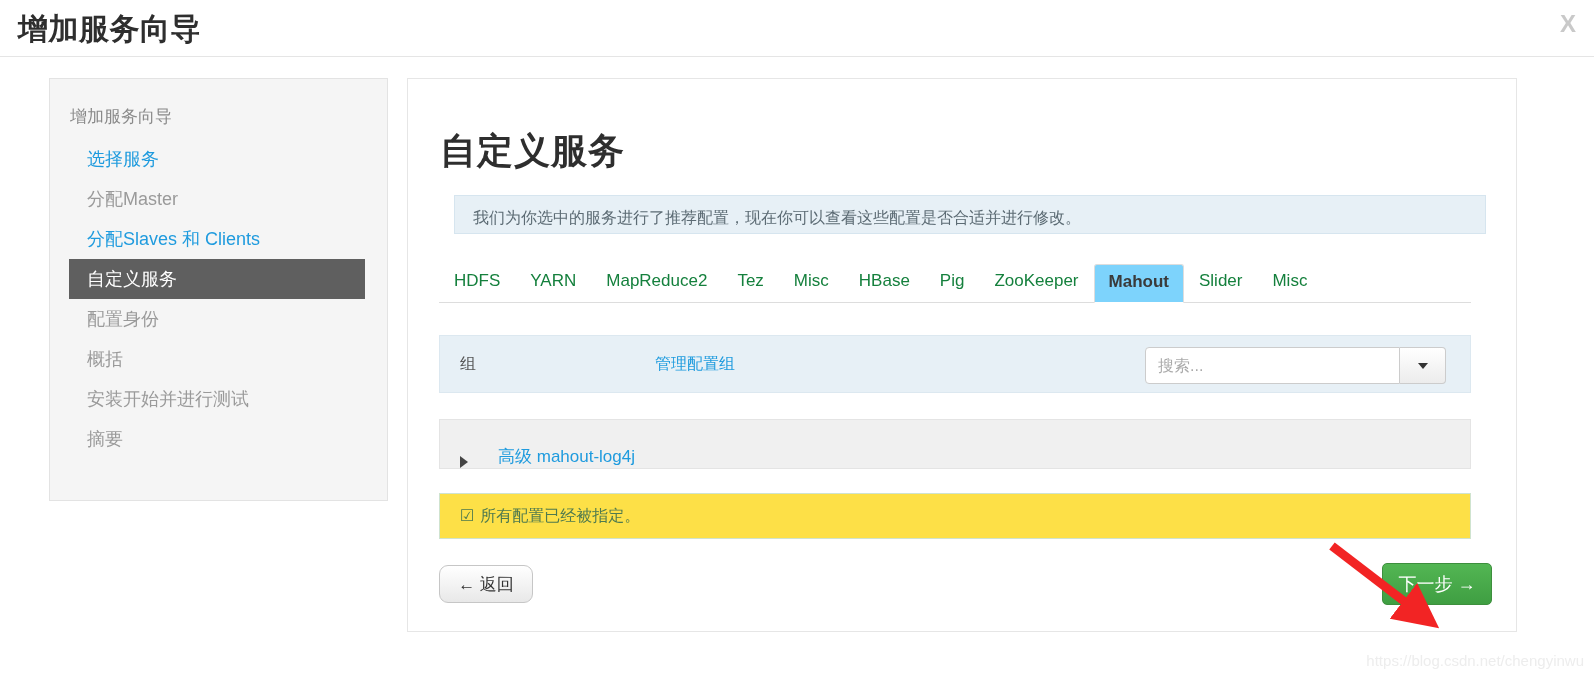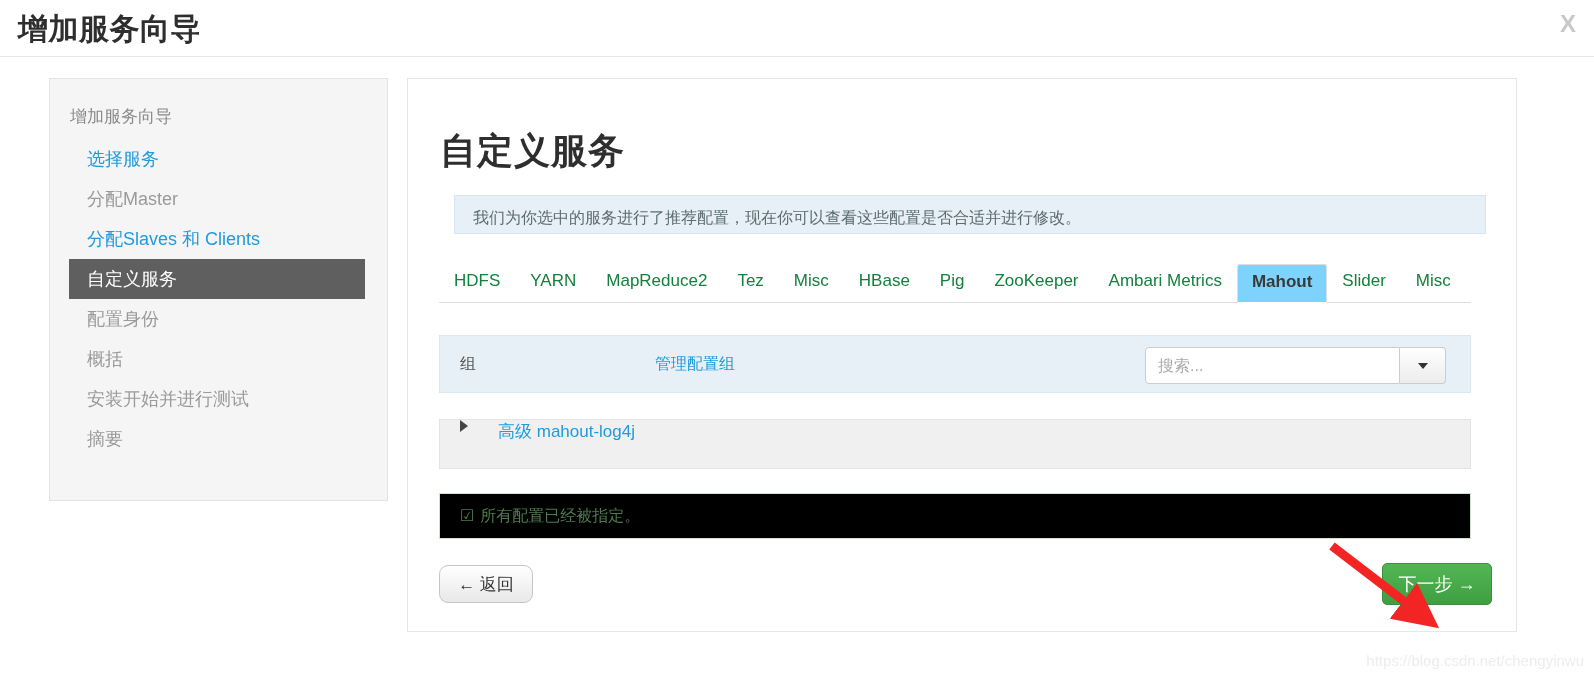--- a/index.html
+++ b/index.html
@@ -273,21 +273,21 @@
   .accordion {
     position: absolute;
     left: 31px;
     top: 340px;
     width: 1032px;
     height: 50px;
     background: #f0f0f0;
     border: 1px solid #e4e4e4;
     box-sizing: border-box;
     display: flex;
-    align-items: flex-start;
+    align-items: flex-end;
     cursor: pointer;
   }
   .accordion .tri {
     width: 0; height: 0;
     border-top: 6px solid transparent;
     border-bottom: 6px solid transparent;
     border-left: 8px solid #444444;
     margin-left: 20px;
     margin-right: 30px;
   }
@@ -296,21 +296,21 @@
     color: #1f9bde;
   }
 
   
   .success-alert {
     position: absolute;
     left: 31px;
     top: 414px;
     width: 1032px;
     height: 46px;
-    background: #000000;
+    background: #fde047;
     border: 1px solid #cfe3cf;
     box-sizing: border-box;
     color: #4f7a4f;
     font-size: 16px;
     line-height: 44px;
     padding-left: 20px;
   }
   .success-alert .check { margin-right: 6px; }
 
   
@@ -403,21 +403,20 @@
 
     <div class="tabs">
       <div class="tab">HDFS</div>
       <div class="tab">YARN</div>
       <div class="tab">MapReduce2</div>
       <div class="tab">Tez</div>
       <div class="tab">Misc</div>
       <div class="tab">HBase</div>
       <div class="tab">Pig</div>
       <div class="tab">ZooKeeper</div>
-      <div class="tab">Ambari Metrics</div>
       <div class="tab active">Mahout</div>
       <div class="tab">Slider</div>
       <div class="tab">Misc</div>
     </div>
 
     <div class="filter-bar">
       <div class="group-label">组</div>
       <div class="manage-link">管理配置组</div>
       <div class="search-wrap">
         <input class="search-input" type="text" placeholder="搜索..." style="">

